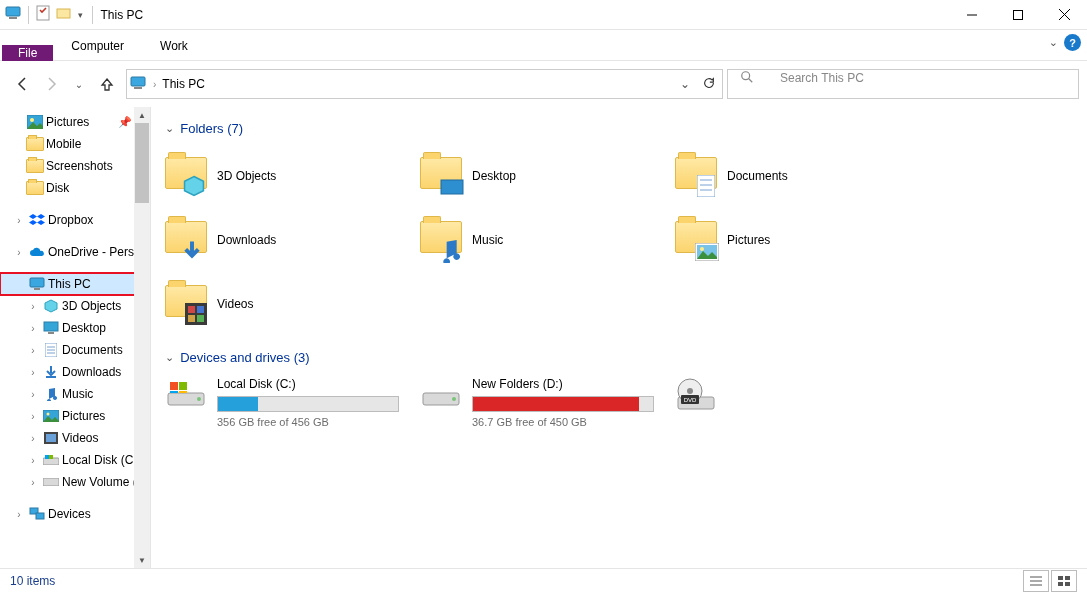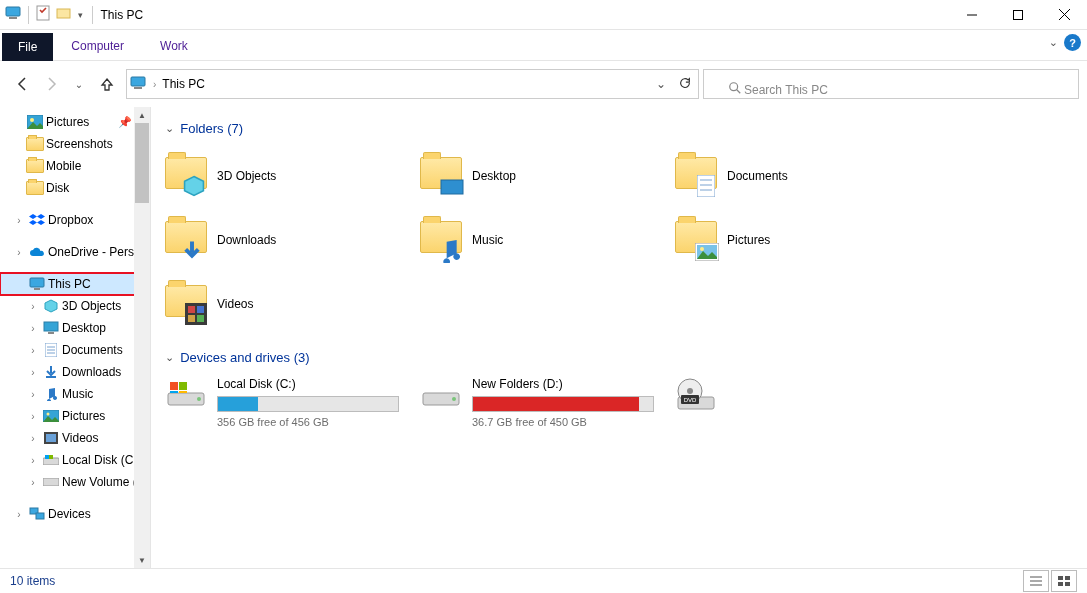--- a/index.html
+++ b/index.html
@@ -4,32 +4,32 @@
 <style>
 html,body{margin:0;padding:0;font-family:"Segoe UI",Tahoma,sans-serif;font-size:12px;color:#000;background:#fff;width:1087px;height:593px;overflow:hidden}
 .window{display:flex;flex-direction:column;height:100%}
 .titlebar{height:29px;display:flex;align-items:center;padding:0 0 0 4px;border-bottom:1px solid #e5e5e5}
 .titlebar .qat{display:flex;align-items:center;gap:2px}
 .titlebar .sep{width:1px;height:18px;background:#ccc;margin:0 4px}
 .titlebar .title-text{margin-left:4px}
 .titlebar .spacer{flex:1}
 .win-btn{width:46px;height:29px;display:flex;align-items:center;justify-content:center}
 .ribbon-tabs{height:30px;display:flex;align-items:flex-end;border-bottom:1px solid #e5e5e5;position:relative}
-.ribbon-tab{padding:7px 18px;font-size:12px;color:#4c1d95}
-.ribbon-tab.file{background:#0f172a;color:#fff;margin-left:2px;margin-bottom:-1px;padding:7px 16px}
+.ribbon-tab{padding:7px 18px;font-size:12px;color:#000000}
+.ribbon-tab.file{background:#701a75;color:#fff;margin-left:2px;margin-bottom:-1px;padding:1px 16px}
 .ribbon-right{position:absolute;right:6px;top:4px;display:flex;align-items:center;gap:6px}
 .help-circle{width:17px;height:17px;border-radius:50%;background:#1979ca;color:#fff;display:flex;align-items:center;justify-content:center;font-size:11px;font-weight:bold}
 .navbar{height:38px;display:flex;align-items:center;padding:4px 8px;gap:4px}
 .nav-arrows{display:flex;align-items:center;gap:6px;padding:0 4px}
 .nav-arrow{width:22px;height:22px;display:flex;align-items:center;justify-content:center;color:#555}
 .nav-arrow.dis{color:#bbb}
 .addr{flex:1;height:28px;border:1px solid #ccc;display:flex;align-items:center;padding:0 2px;gap:6px;position:relative}
 .addr .chev{position:absolute;right:32px;color:#555}
 .addr .refresh{position:absolute;right:6px;color:#333}
-.searchbox{width:326px;height:28px;border:1px solid #ccc;display:flex;align-items:flex-end;padding:0 24px;gap:0;color:#777}
+.searchbox{width:326px;height:28px;border:1px solid #ccc;display:flex;align-items:flex-start;padding:0 12px;gap:24px;color:#777}
 .searchbox input{border:none;outline:none;flex:1;font-size:12px;color:#333}
 .searchbox input::placeholder{color:#888}
 .body{display:flex;flex:1;min-height:0}
 .sidebar{width:150px;border-right:1px solid #e5e5e5;position:relative;overflow:hidden;padding-top:4px}
 .tree-item{display:flex;align-items:center;height:22px;padding-left:4px;gap:2px;white-space:nowrap;font-size:12px}
 .tree-item .exp{width:14px;display:flex;justify-content:center;color:#777;font-size:10px}
 .tree-item .icon{width:18px;height:18px;display:flex;align-items:center;justify-content:center}
 .tree-item.indent1{padding-left:12px}
 .tree-item.indent2{padding-left:26px}
 .tree-item.selected{outline:2px solid #e81123;outline-offset:-1px;background:#cde8ff}
@@ -175,27 +175,27 @@
               <path d="M0 14 L6 7 L10 11 L13 8 L16 11 V14 Z" fill="#3c8f3c"></path>
             </svg>
           </span>
         <span>Pictures</span>
         <span class="pin">📌</span>
       </div>
       <div class="tree-item indent2">
           <span class="icon">
             <div class="small-fld"></div>
           </span>
+          <span>Mobile</span>
+        </div>
+      <div class="tree-item indent2">
+          <span class="icon">
+            <div class="small-fld"></div>
+          </span>
           <span>Screenshots</span>
-        </div>
-      <div class="tree-item indent2">
-          <span class="icon">
-            <div class="small-fld"></div>
-          </span>
-          <span>Mobile</span>
         </div>
       <div class="tree-item indent2">
           <span class="icon">
             <div class="small-fld"></div>
           </span>
           <span>Disk</span>
         </div>
       <div style="height:10px"></div>
       <div class="tree-item indent1">
           <span class="exp">›</span>

